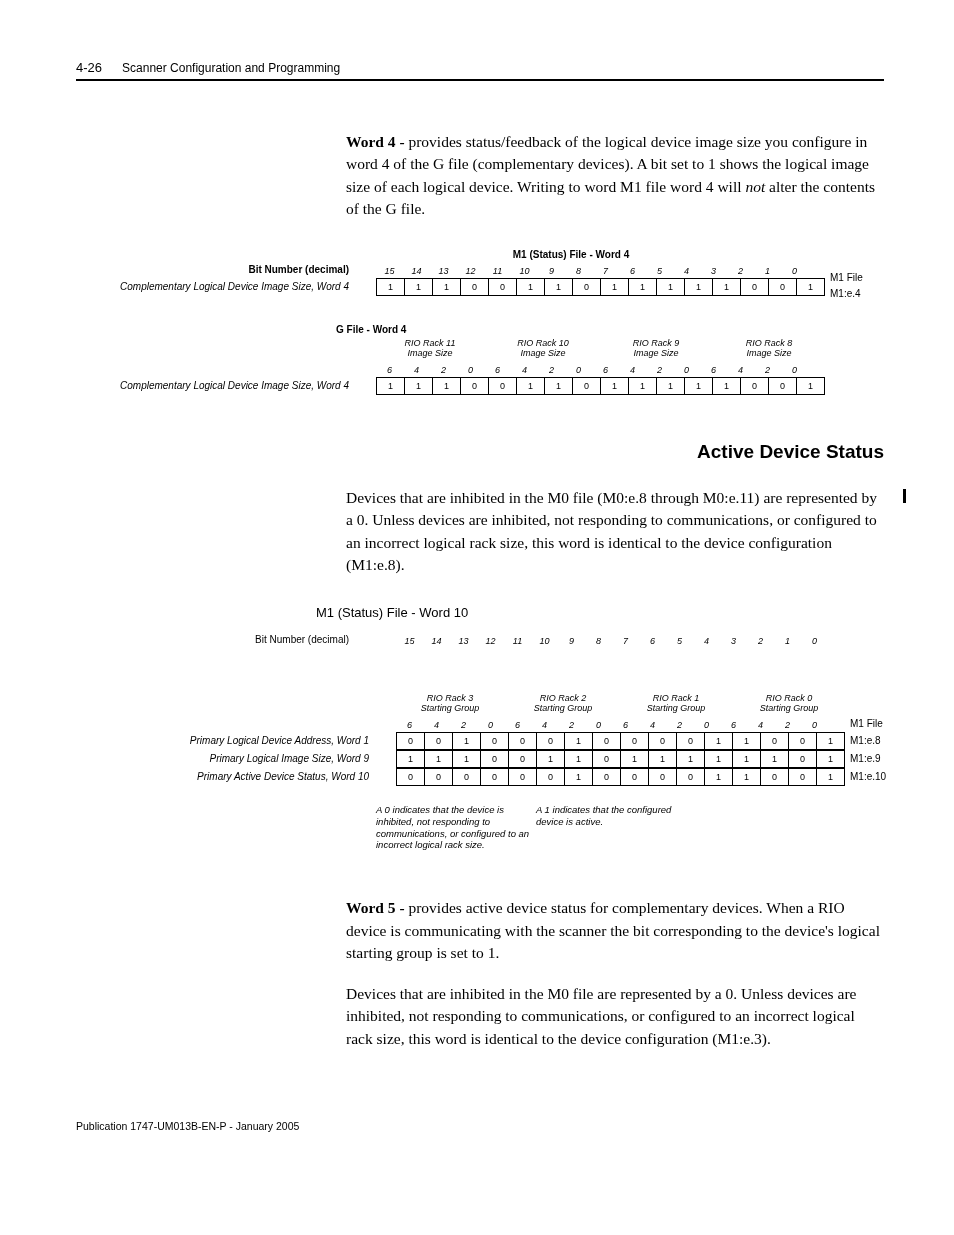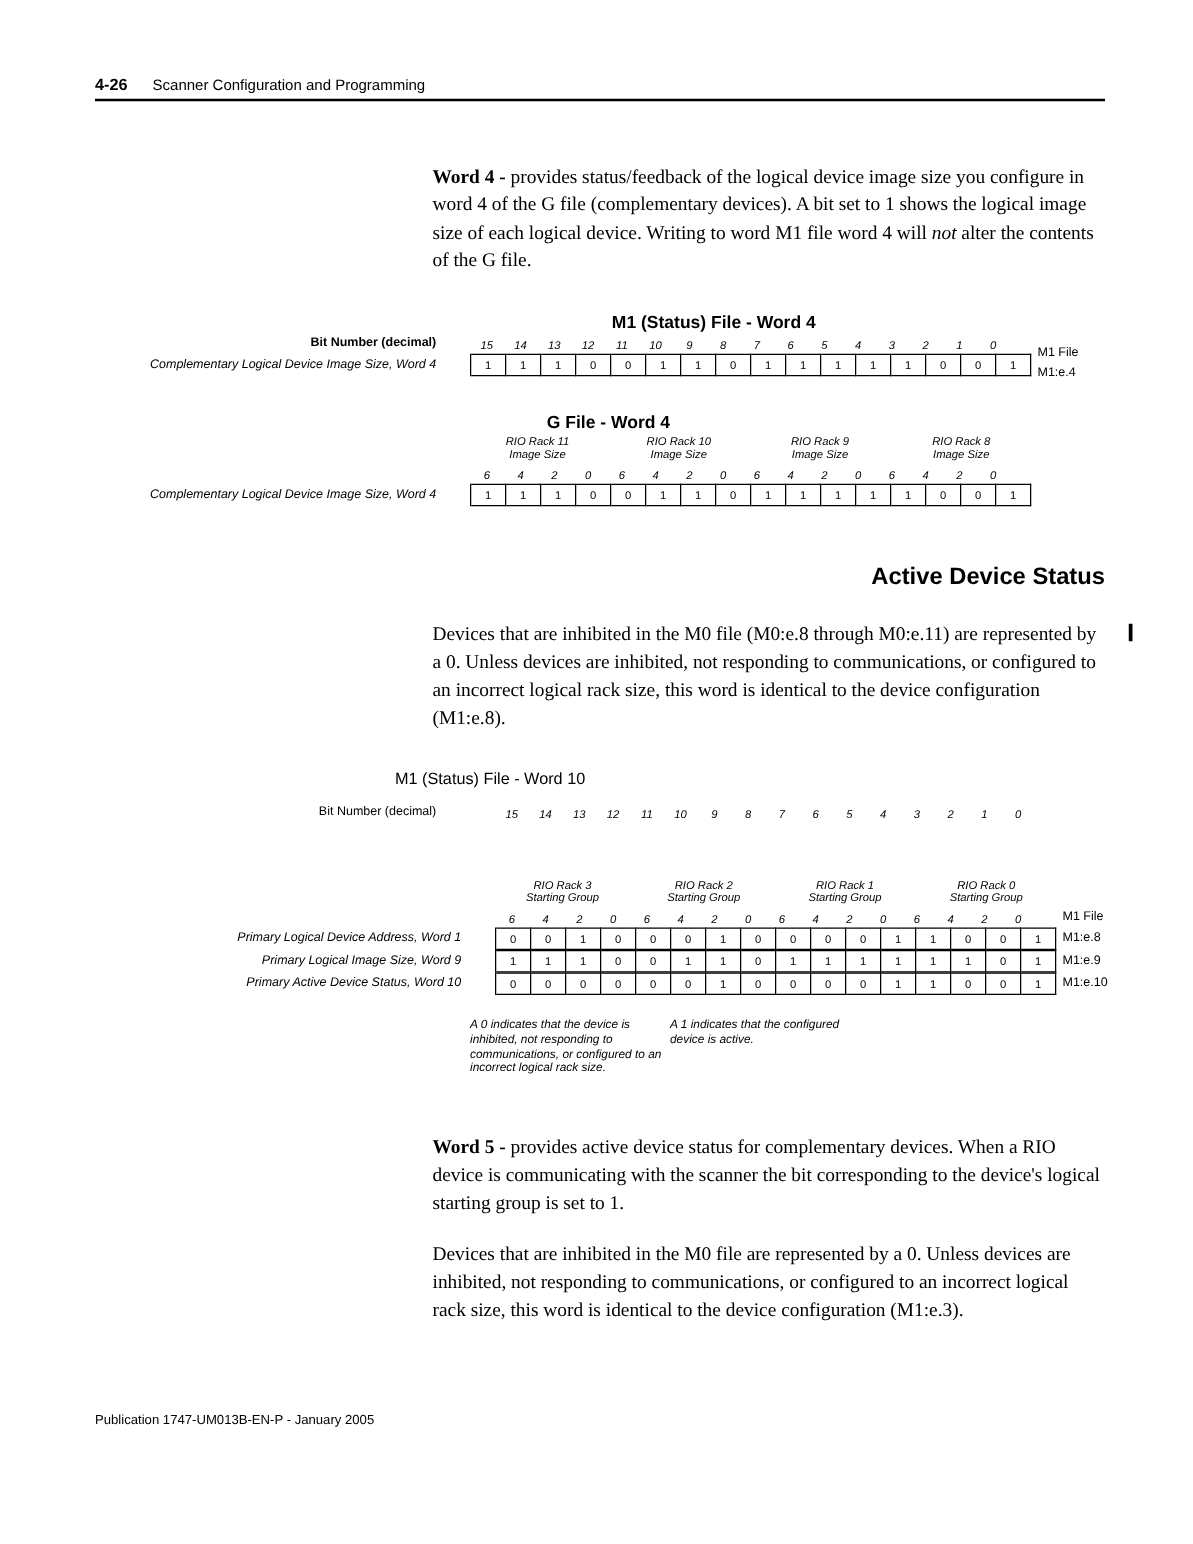--- a/index.html
+++ b/index.html
@@ -15,21 +15,21 @@
   }
   .header-row {
     display: flex;
     align-items: baseline;
     font-size: 12px;
     border-bottom: 2px solid #000;
     padding-bottom: 4px;
     margin-bottom: 50px;
   }
   .page-num {
-    font-weight: bold;
+    font-weight: normal;
     font-size: 13px;
     margin-right: 20px;
     text-align: right;
   }
   .page-title {
     font-size: 12px;
   }
   .content {
     margin-left: 270px;
   }
@@ -53,21 +53,21 @@
     text-align: right;
   }
   
   .diagram {
     font-family: Arial, Helvetica, sans-serif;
     margin: 28px 0 46px 0;
     position: relative;
   }
   .d-title-left {
     font-weight: bold;
-    font-size: 14px;
+    font-size: 10px;
     margin-left: 320px;
     margin-bottom: 4px;
   }
   .bit-label-row {
     position: relative;
     height: 14px;
   }
   .left-ital {
     font-weight: bold;
     font-size: 10px;
@@ -213,21 +213,21 @@
           <div class="cell">0</div>
           <div class="cell">0</div>
           <div class="cell">1</div>
         </div>
       <span class="right-label" style="top:-6px;">M1 File</span>
       <span class="right-label" style="top:10px;">M1:e.4</span>
     </div>
 
     <div style="height:28px;"></div>
 
-    <div class="d-title-left" style="margin-left:260px; text-align:right; width:200px;">G File - Word 4</div>
+    <div class="d-title-left" style="margin-left:260px; text-align:left; width:200px;">G File - Word 4</div>
 
     <div style="position:relative; height:24px;">
       <div class="group-hdr" style="left:300px;"><span>RIO Rack 11</span><br><span>Image Size</span></div>
       <div class="group-hdr" style="left:413px;"><span>RIO Rack 10</span><br><span>Image Size</span></div>
       <div class="group-hdr" style="left:526px;"><span>RIO Rack 9</span><br><span>Image Size</span></div>
       <div class="group-hdr" style="left:639px;text-align:center;"><span>RIO Rack 8</span><br><span>Image Size</span></div>
     </div>
 
     <div class="row-holder" style="height:14px;">
       <div class="grid16" id="d1-grpnums" style="border:none;">

